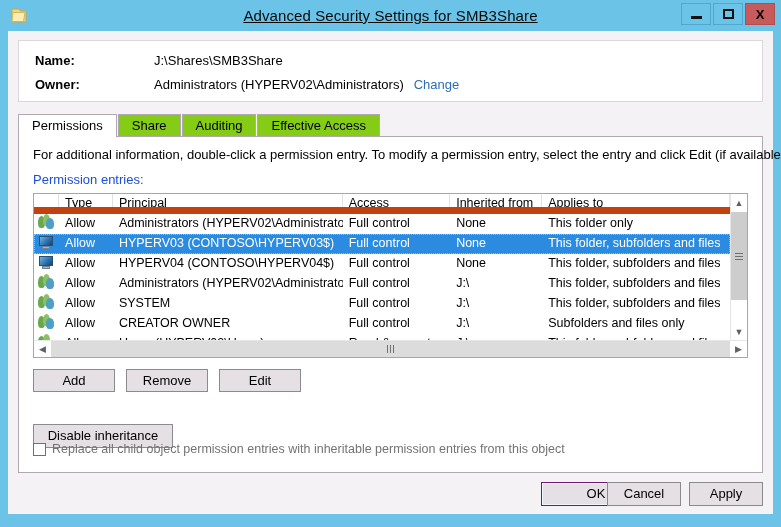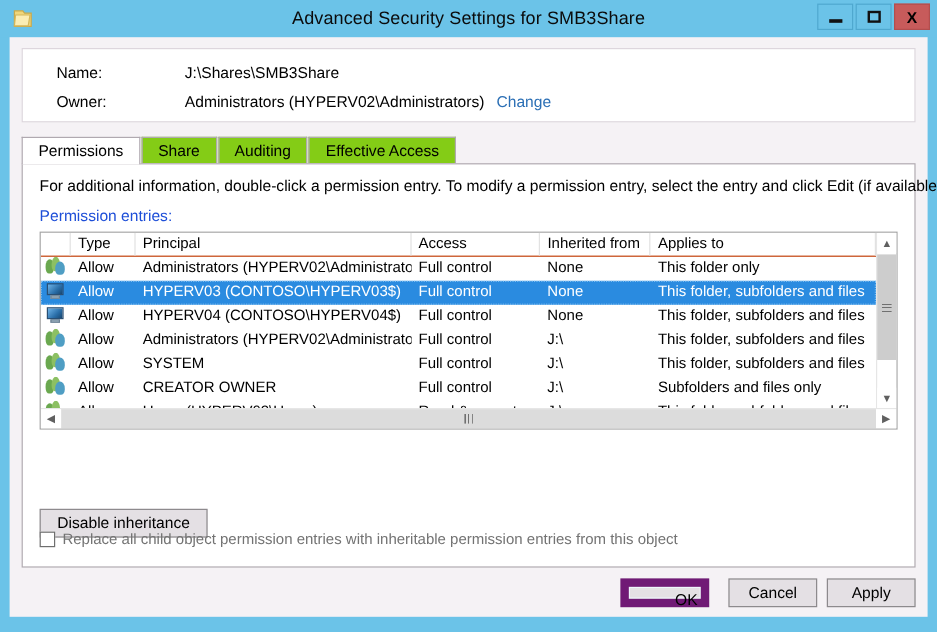--- a/index.html
+++ b/index.html
@@ -38,20 +38,21 @@
   }
   .title-text {
     position: absolute;
     left: 0;
     right: 0;
     text-align: center;
     font-size: 15px;
     color: #0b0b0b;
     letter-spacing: 0.1px;
     pointer-events: none;
+    text-decoration: underline;
   }
   .win-controls {
     position: absolute;
     right: 6px;
     top: 3px;
     display: flex;
     gap: 2px;
   }
   .win-btn {
     width: 30px;
@@ -105,21 +106,21 @@
     background: #ffffff;
     border: 1px solid #ddd6dd;
     box-sizing: border-box;
   }
   .info-row {
     position: absolute;
     font-size: 13px;
     color: #000;
     white-space: nowrap;
   }
-  .info-label { left: 28px; }
+  .info-label { left: 16px; font-weight: bold; }
   .info-value { left: 135px; }
   .row-name { top: 12px; }
   .row-owner { top: 36px; }
   .change-link {
     color: #2b6fb5;
     text-decoration: none;
     margin-left: 10px;
     cursor: pointer;
   }
 
@@ -201,21 +202,21 @@
     left: 0;
     top: 0;
     right: 17px;
     bottom: 17px;
     overflow: hidden;
   }
   .ghead {
     display: flex;
     height: 20px;
     background: #ffffff;
-    border-bottom: 1px solid #c2410c;
+    border-bottom: 7px solid #c2410c;
     box-sizing: border-box;
   }
   .ghead div {
     font-size: 12.5px;
     line-height: 19px;
     color: #000;
     padding-left: 6px;
     border-right: 1px solid #e2e2e2;
     box-sizing: border-box;
     overflow: hidden;
@@ -369,21 +370,21 @@
     bottom: 0;
     height: 41px;
   }
   .footer .btn {
     position: absolute;
     top: 9px;
     width: 74px;
     height: 24px;
     line-height: 22px;
   }
-  .btn-ok     { right: 182px; border: 7px solid #701a75; box-shadow: inset 0 0 0 1px #eef5fb; padding-left: 36px; }
+  .btn-ok     { right: 158px; border: 1px solid #701a75; box-shadow: inset 0 0 0 1px #eef5fb; padding-left: 36px; }
   .btn-cancel { right: 92px; }
   .btn-apply  { right: 10px; }
 </style>
 </head>
 <body>
 
 <div id="window">
 
   <div class="titlebar">
     <div class="title-icon">
@@ -543,20 +544,25 @@
         </div>
         <div class="hscroll">
           <div class="arrow-l">◀</div>
           <div class="hthumb">
               <div class="grip"></div>
             </div>
           <div class="arrow-r">▶</div>
         </div>
       </div>
 
+      <div class="btn-row">
+        <div class="btn">Add</div>
+        <div class="btn">Remove</div>
+        <div class="btn">Edit</div>
+      </div>
 
       <div class="btn btn-inherit">Disable inheritance</div>
 
       <div class="checkrow">
         <div class="cbox"></div>
         <span>Replace all child object permission entries with inheritable permission entries from this object</span>
       </div>
     </div>
 
     <div class="footer">

